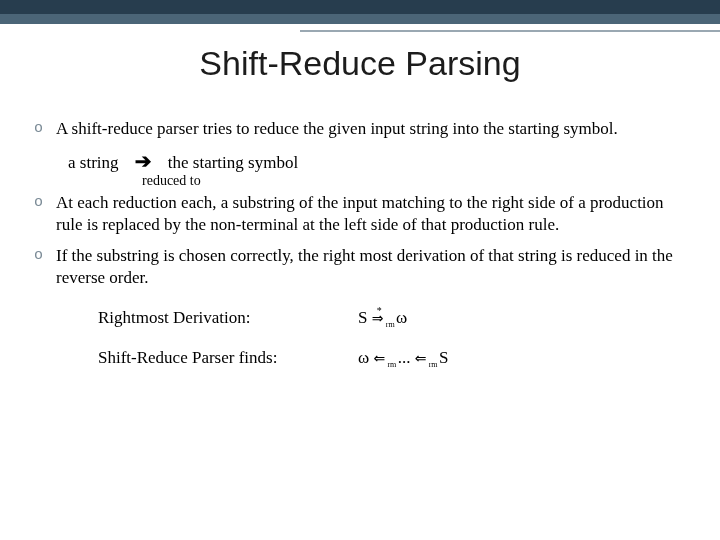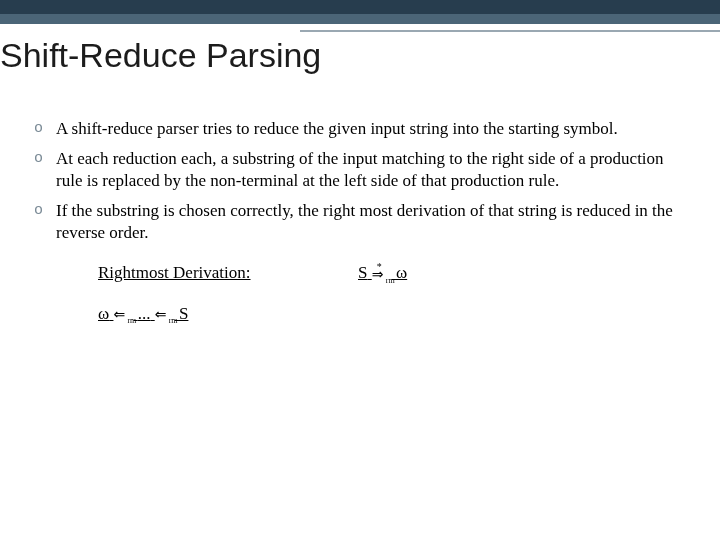--- a/index.html
+++ b/index.html
@@ -44,23 +44,24 @@
   .accent-line {
     position: absolute;
     top: 30px;
     left: 300px;
     width: 420px;
     height: 2px;
     background: #9aa8b2;
   }
   .title {
     position: absolute;
-    top: 36px;
+    top: 44px;
     left: 0;
     width: 720px;
+    text-align: center;
     font-family: "Trebuchet MS", "Lucida Sans", sans-serif;
     font-size: 34px;
     font-weight: 400;
     color: #1c1c1c;
   }
   .body {
     position: absolute;
     top: 118px;
     left: 34px;
     width: 652px;
@@ -104,21 +105,20 @@
   }
   .deriv-block {
     margin-left: 64px;
     margin-top: 18px;
     font-size: 17px;
   }
   .deriv-row {
     display: flex;
     align-items: center;
     margin-bottom: 18px;
-    text-decoration: underline;
   }
   .deriv-label {
     width: 260px;
   }
   .deriv-expr {
     font-family: Georgia, serif;
   }
   .rm-arrow {
     position: relative;
     display: inline-block;
@@ -161,20 +161,28 @@
 
   <div class="title">Shift-Reduce Parsing</div>
 
   <div class="body">
 
     <div class="bullet">
       <div class="marker">o</div>
       <div class="text">A shift-reduce parser tries to reduce the given input string into the starting symbol.</div>
     </div>
 
+    <div class="reduce-row">
+      <div class="line1">
+        <span>a string</span>
+        <span class="arrow">➔</span>
+        <span>the starting symbol</span>
+      </div>
+      <div class="sub">reduced to</div>
+    </div>
 
     <div class="bullet">
       <div class="marker">o</div>
       <div class="text">At each reduction each, a substring of the input matching to the right side of a production rule is replaced by the non-terminal at the left side of that production rule.</div>
     </div>
 
     <div class="bullet">
       <div class="marker">o</div>
       <div class="text">If the substring is chosen correctly, the right most derivation of that string is reduced in the reverse order.</div>
     </div>
@@ -188,20 +196,21 @@
           <span class="rm-arrow">
             <span class="star">*</span>
             <span class="shaft">⇒</span>
             <span class="rm">rm</span>
           </span>
           <span class="omega">ω</span>
         </div>
       </div>
 
       <div class="deriv-row">
+        <div class="deriv-label">Shift-Reduce Parser finds:</div>
         <div class="deriv-expr">
           <span class="omega">ω</span>
           <span class="rm-arrow">
             <span class="shaft">⇐</span>
             <span class="rm">rm</span>
           </span>
           <span>...</span>
           <span class="rm-arrow">
             <span class="shaft">⇐</span>
             <span class="rm">rm</span>

